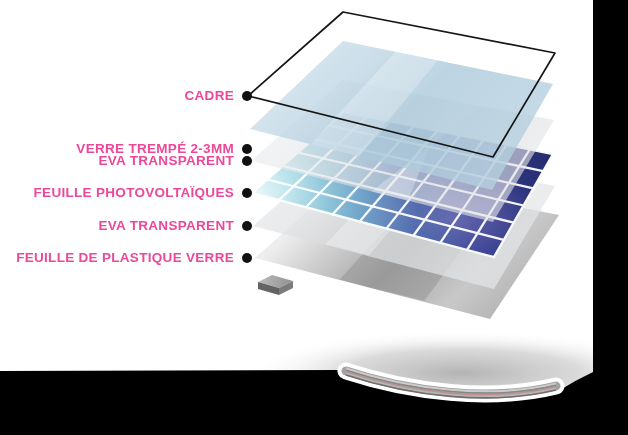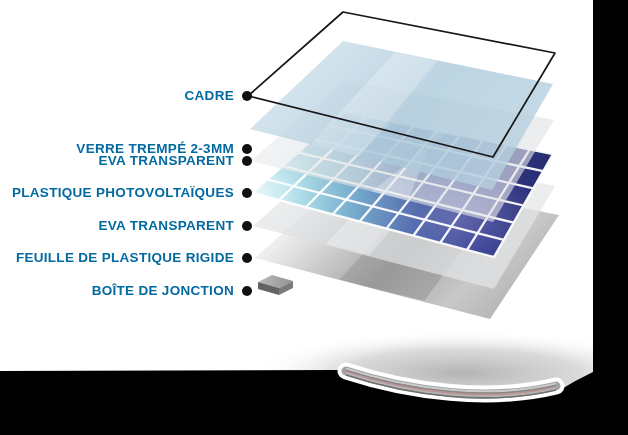--- a/index.html
+++ b/index.html
@@ -6,21 +6,21 @@
   .stage{
     position:relative;width:628px;height:435px;overflow:hidden;
     font-family:"Liberation Sans", sans-serif;background:#ffffff;
   }
   .stage svg{position:absolute;left:0;top:0;}
   .label-row{
     position:absolute;left:0;width:252px;height:20px;
     display:flex;align-items:center;justify-content:flex-end;gap:8px;
   }
   .label-text{
-    font-size:13.5px;font-weight:bold;color:#0369a1;letter-spacing:.3px;
+    font-size:13.5px;font-weight:bold;color:#ec4899;letter-spacing:.3px;
     white-space:nowrap;line-height:20px;
   }
   .label-dot{
     width:10px;height:10px;border-radius:50%;background:#111;flex:0 0 auto;
   }
 </style>
 </head>
 <body>
 
 <div class="stage">
@@ -151,29 +151,25 @@
   </div>
   <div class="label-row" style="top:119px;margin-top:20px;">
     <span class="label-text">VERRE TREMPÉ 2-3MM</span>
     <span class="label-dot"></span>
   </div>
   <div class="label-row" style="top:151px;">
     <span class="label-text">EVA TRANSPARENT</span>
     <span class="label-dot"></span>
   </div>
   <div class="label-row" style="top:183px;">
-    <span class="label-text">PLASTIQUE PHOTOVOLTAÏQUES</span>
+    <span class="label-text">FEUILLE PHOTOVOLTAÏQUES</span>
     <span class="label-dot"></span>
   </div>
   <div class="label-row" style="top:216px;">
     <span class="label-text">EVA TRANSPARENT</span>
     <span class="label-dot"></span>
   </div>
   <div class="label-row" style="top:248px;">
-    <span class="label-text">FEUILLE DE PLASTIQUE RIGIDE</span>
-    <span class="label-dot"></span>
-  </div>
-  <div class="label-row" style="top:281px;">
-    <span class="label-text">BOÎTE DE JONCTION</span>
+    <span class="label-text">FEUILLE DE PLASTIQUE VERRE</span>
     <span class="label-dot"></span>
   </div>
 
 </div>
 
 </body></html>

